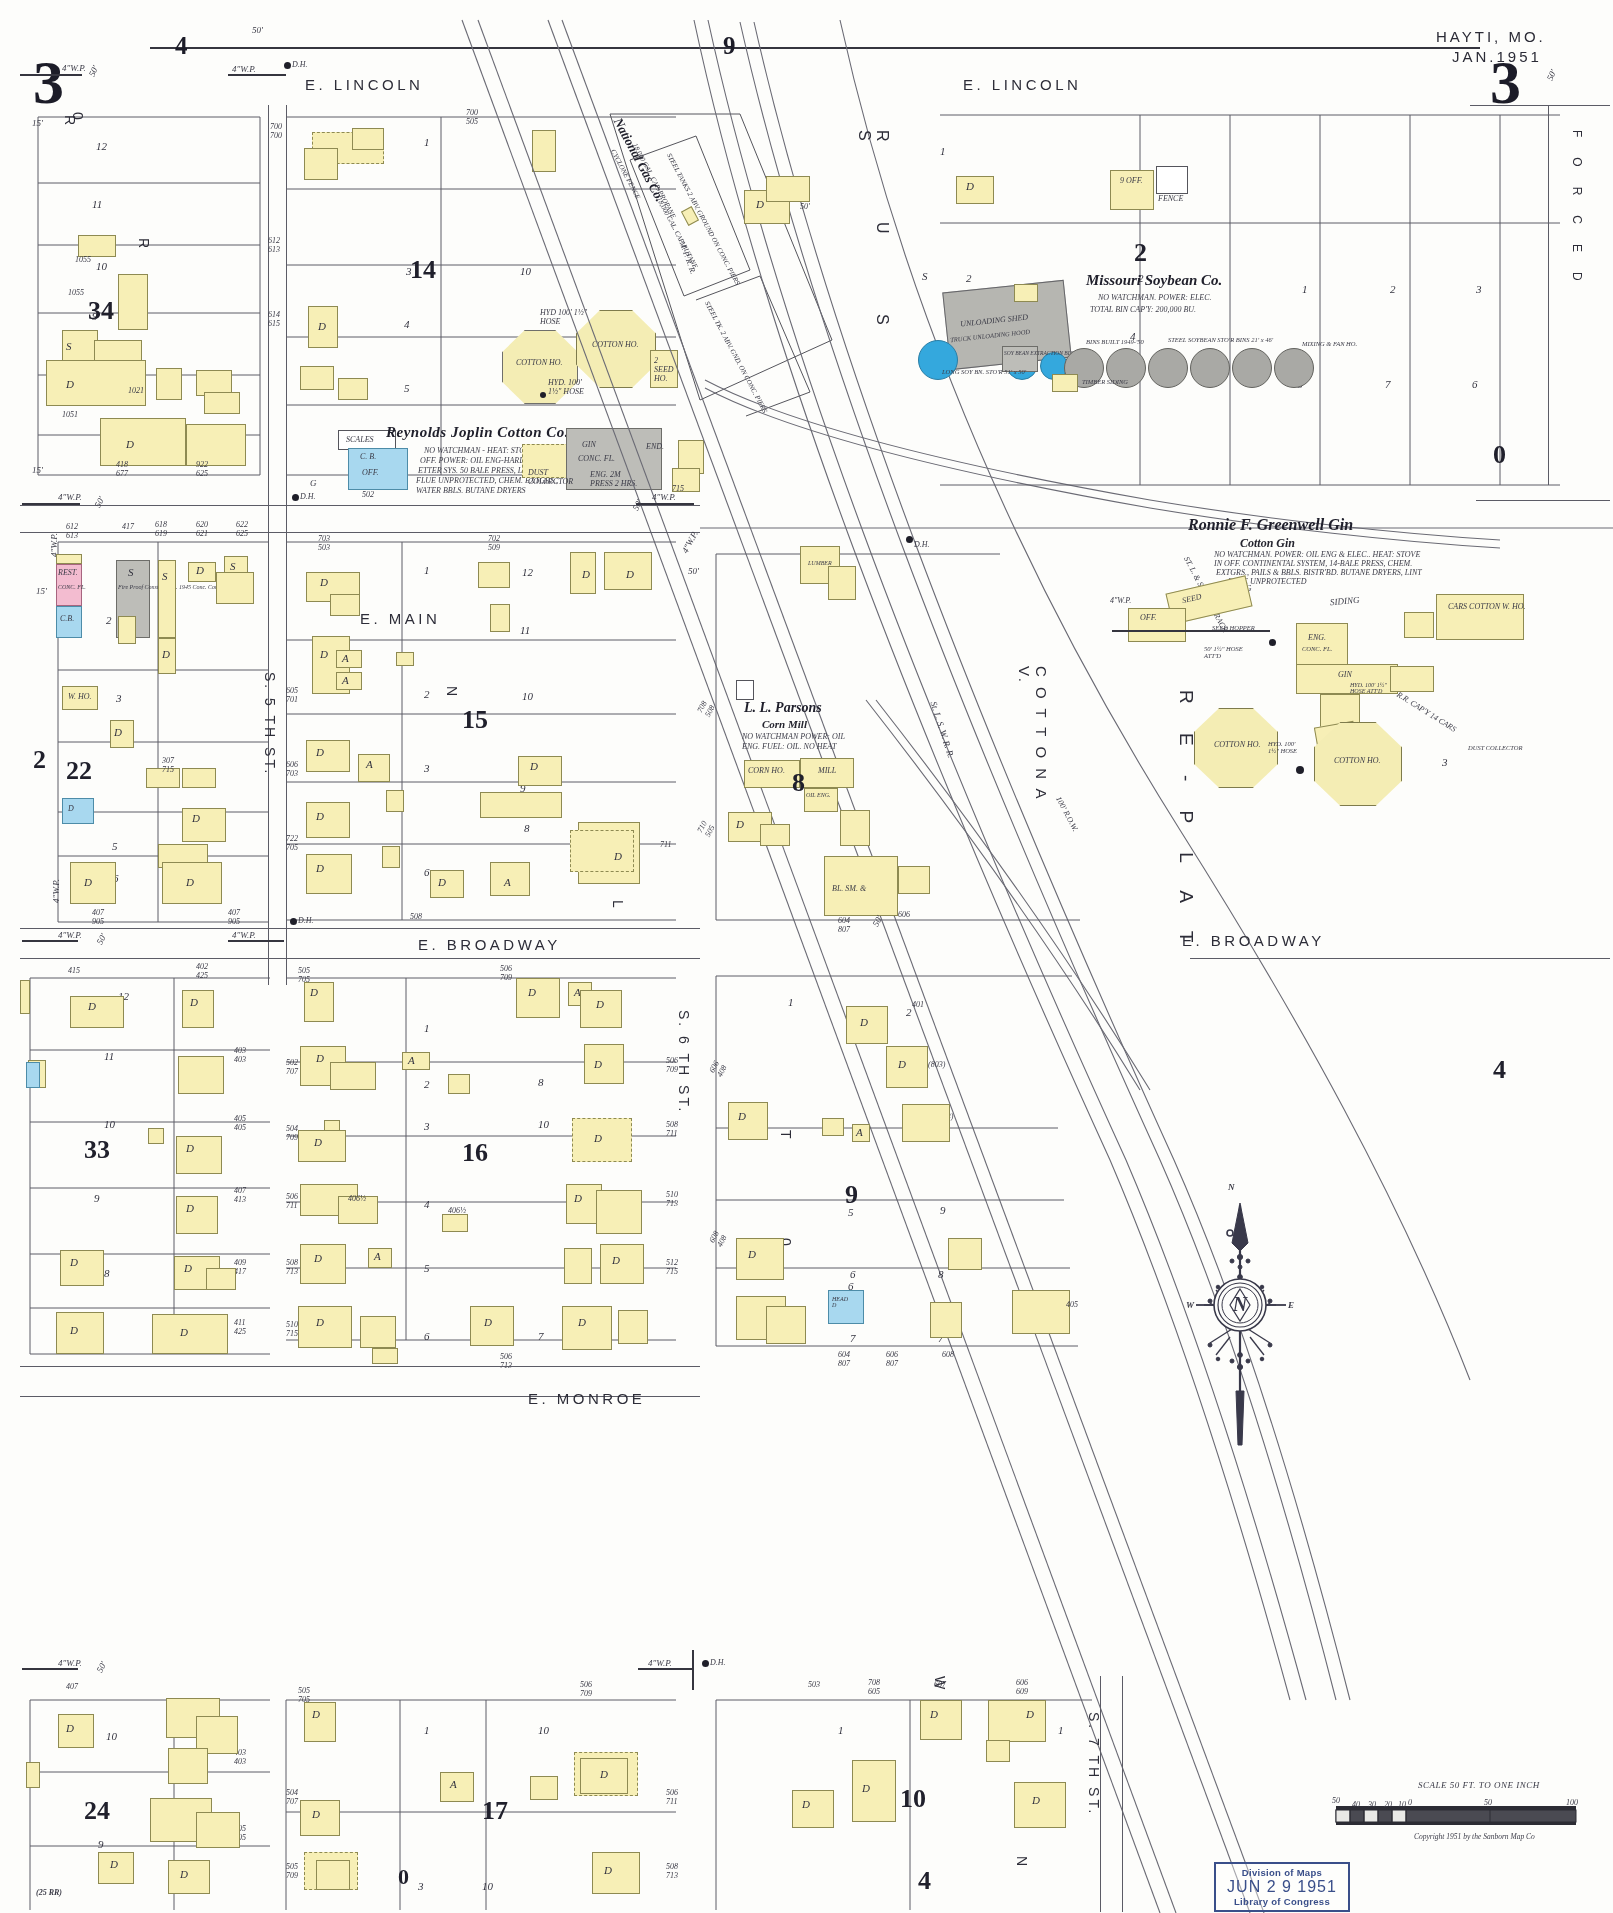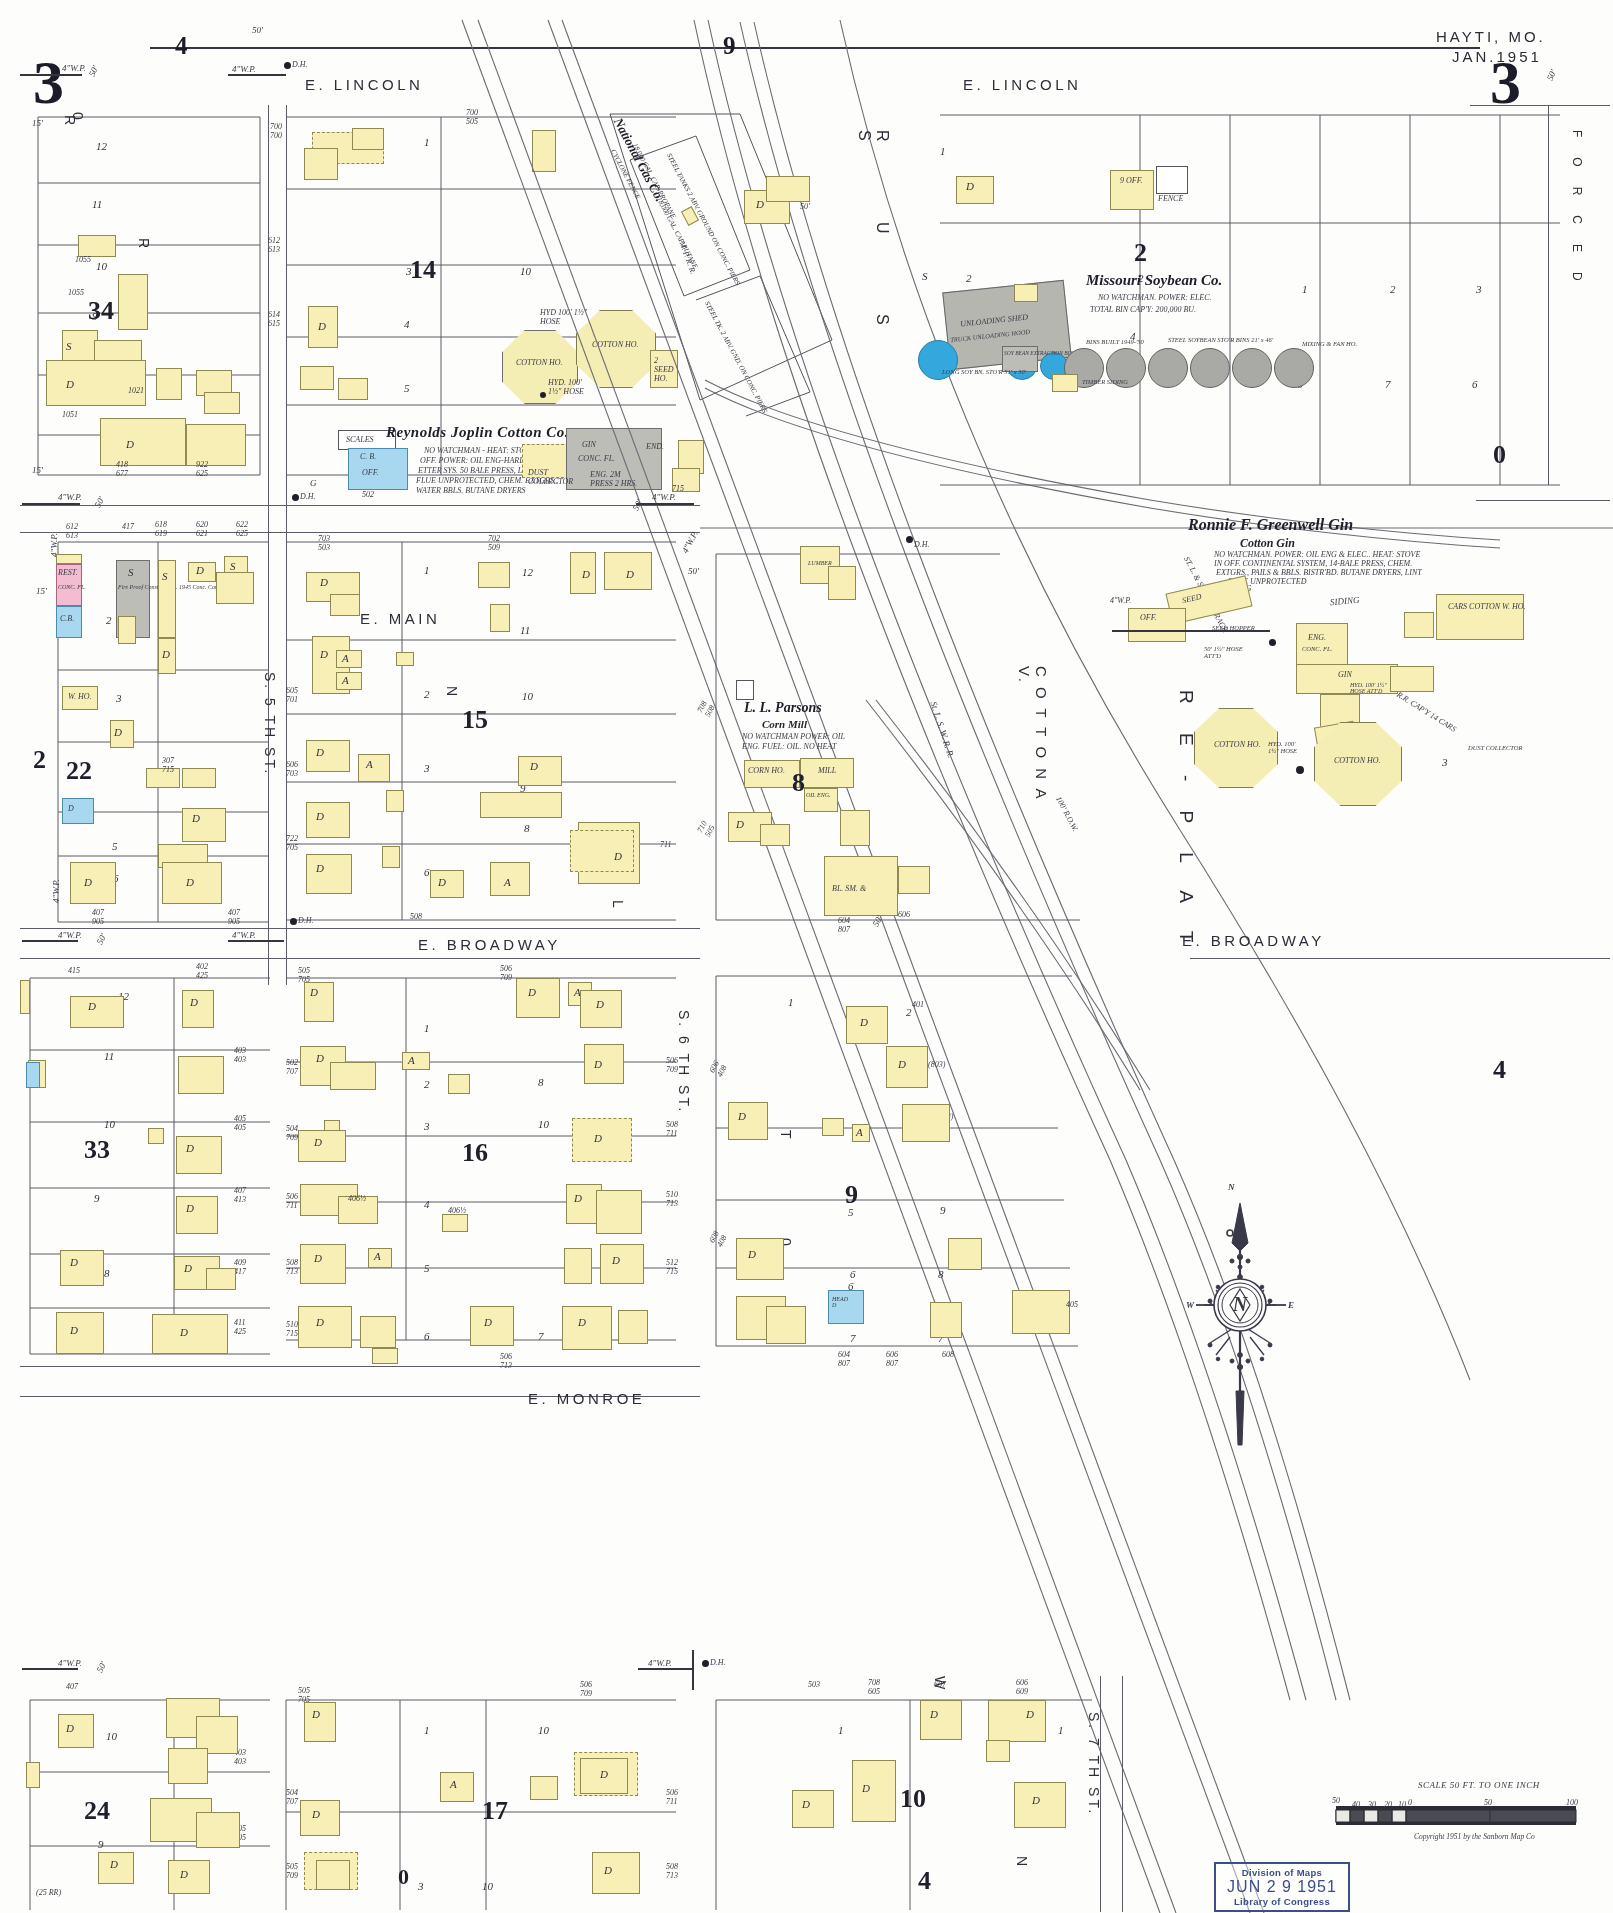--- a/index.html
+++ b/index.html
@@ -882,21 +882,21 @@
   <div class="bldg b-yel" style="left:166px;top:1698px;width:54px;height:40px;"></div>
   <div class="bldg b-yel" style="left:196px;top:1716px;width:42px;height:38px;"></div>
   <div class="bldg b-yel" style="left:168px;top:1748px;width:40px;height:36px;"></div>
   <div class="bldg b-yel" style="left:26px;top:1762px;width:14px;height:26px;"></div>
   <div class="bldg b-yel" style="left:150px;top:1798px;width:62px;height:44px;"></div>
   <div class="bldg b-yel" style="left:196px;top:1812px;width:44px;height:36px;"></div>
   <div class="bldg b-yel" style="left:98px;top:1852px;width:36px;height:32px;"></div>
   <div class="bldg b-yel" style="left:168px;top:1860px;width:42px;height:34px;"></div>
   <div class="abs lotnum" style="left:180px;top:1868px;">D</div>
   <div class="abs lotnum" style="left:110px;top:1858px;">D</div>
-  <div class="abs tiny2" style="left:36px;top:1888px;">(25 RR)</div>
+  <div class="abs tiny2" style="left:36px;top:1888px;font-weight:bold;">(25 RR)</div>
 
   <div class="abs" style="left:286px;top:1690px;">
     <svg width="400" height="220">
       <g stroke="#5c5c66" stroke-width="1" fill="none">
         <path d="M0,10 L390,10"></path>
         <path d="M0,10 L0,220"></path>
         <path d="M0,122 L390,122"></path>
         <path d="M200,10 L200,220"></path>
         <path d="M114,10 L114,220"></path>
       </g>

